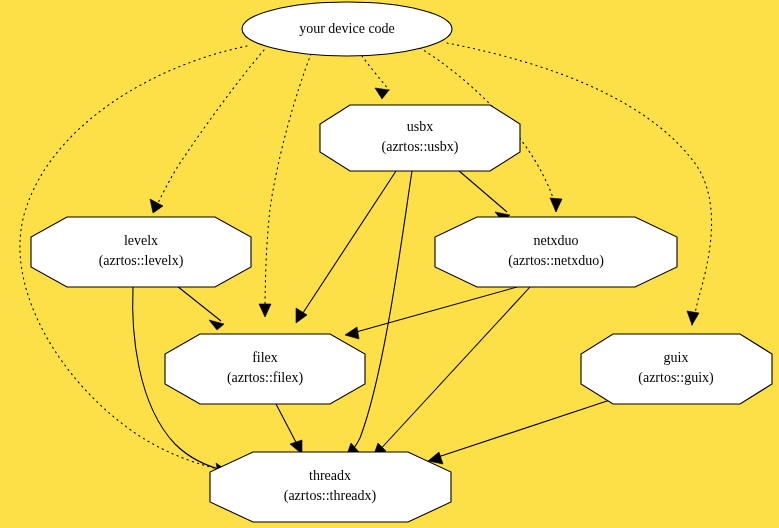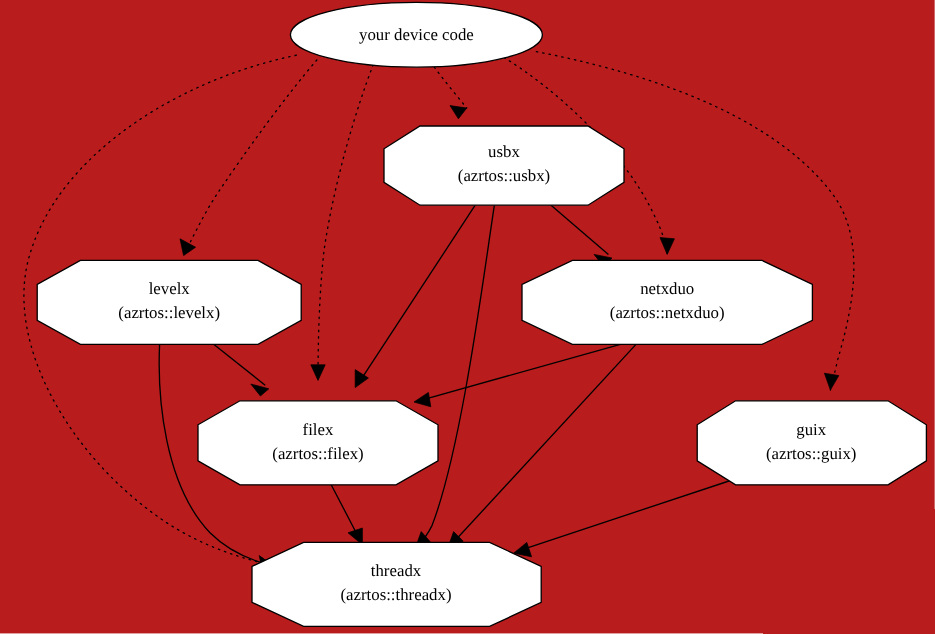--- a/index.html
+++ b/index.html
@@ -10,21 +10,21 @@
   body {
     width: 779px;
     height: 528px;
     font-family: "Liberation Serif", "DejaVu Serif", serif;
     overflow: hidden;
   }
   #graph-canvas {
     position: relative;
     width: 779px;
     height: 528px;
-    background: #b91c1c;
+    background: #fde047;
   }
   #graph-svg {
     position: absolute;
     left: 0;
     top: 0;
     width: 779px;
     height: 528px;
   }
   .node-shape {
     fill: #ffffff;

